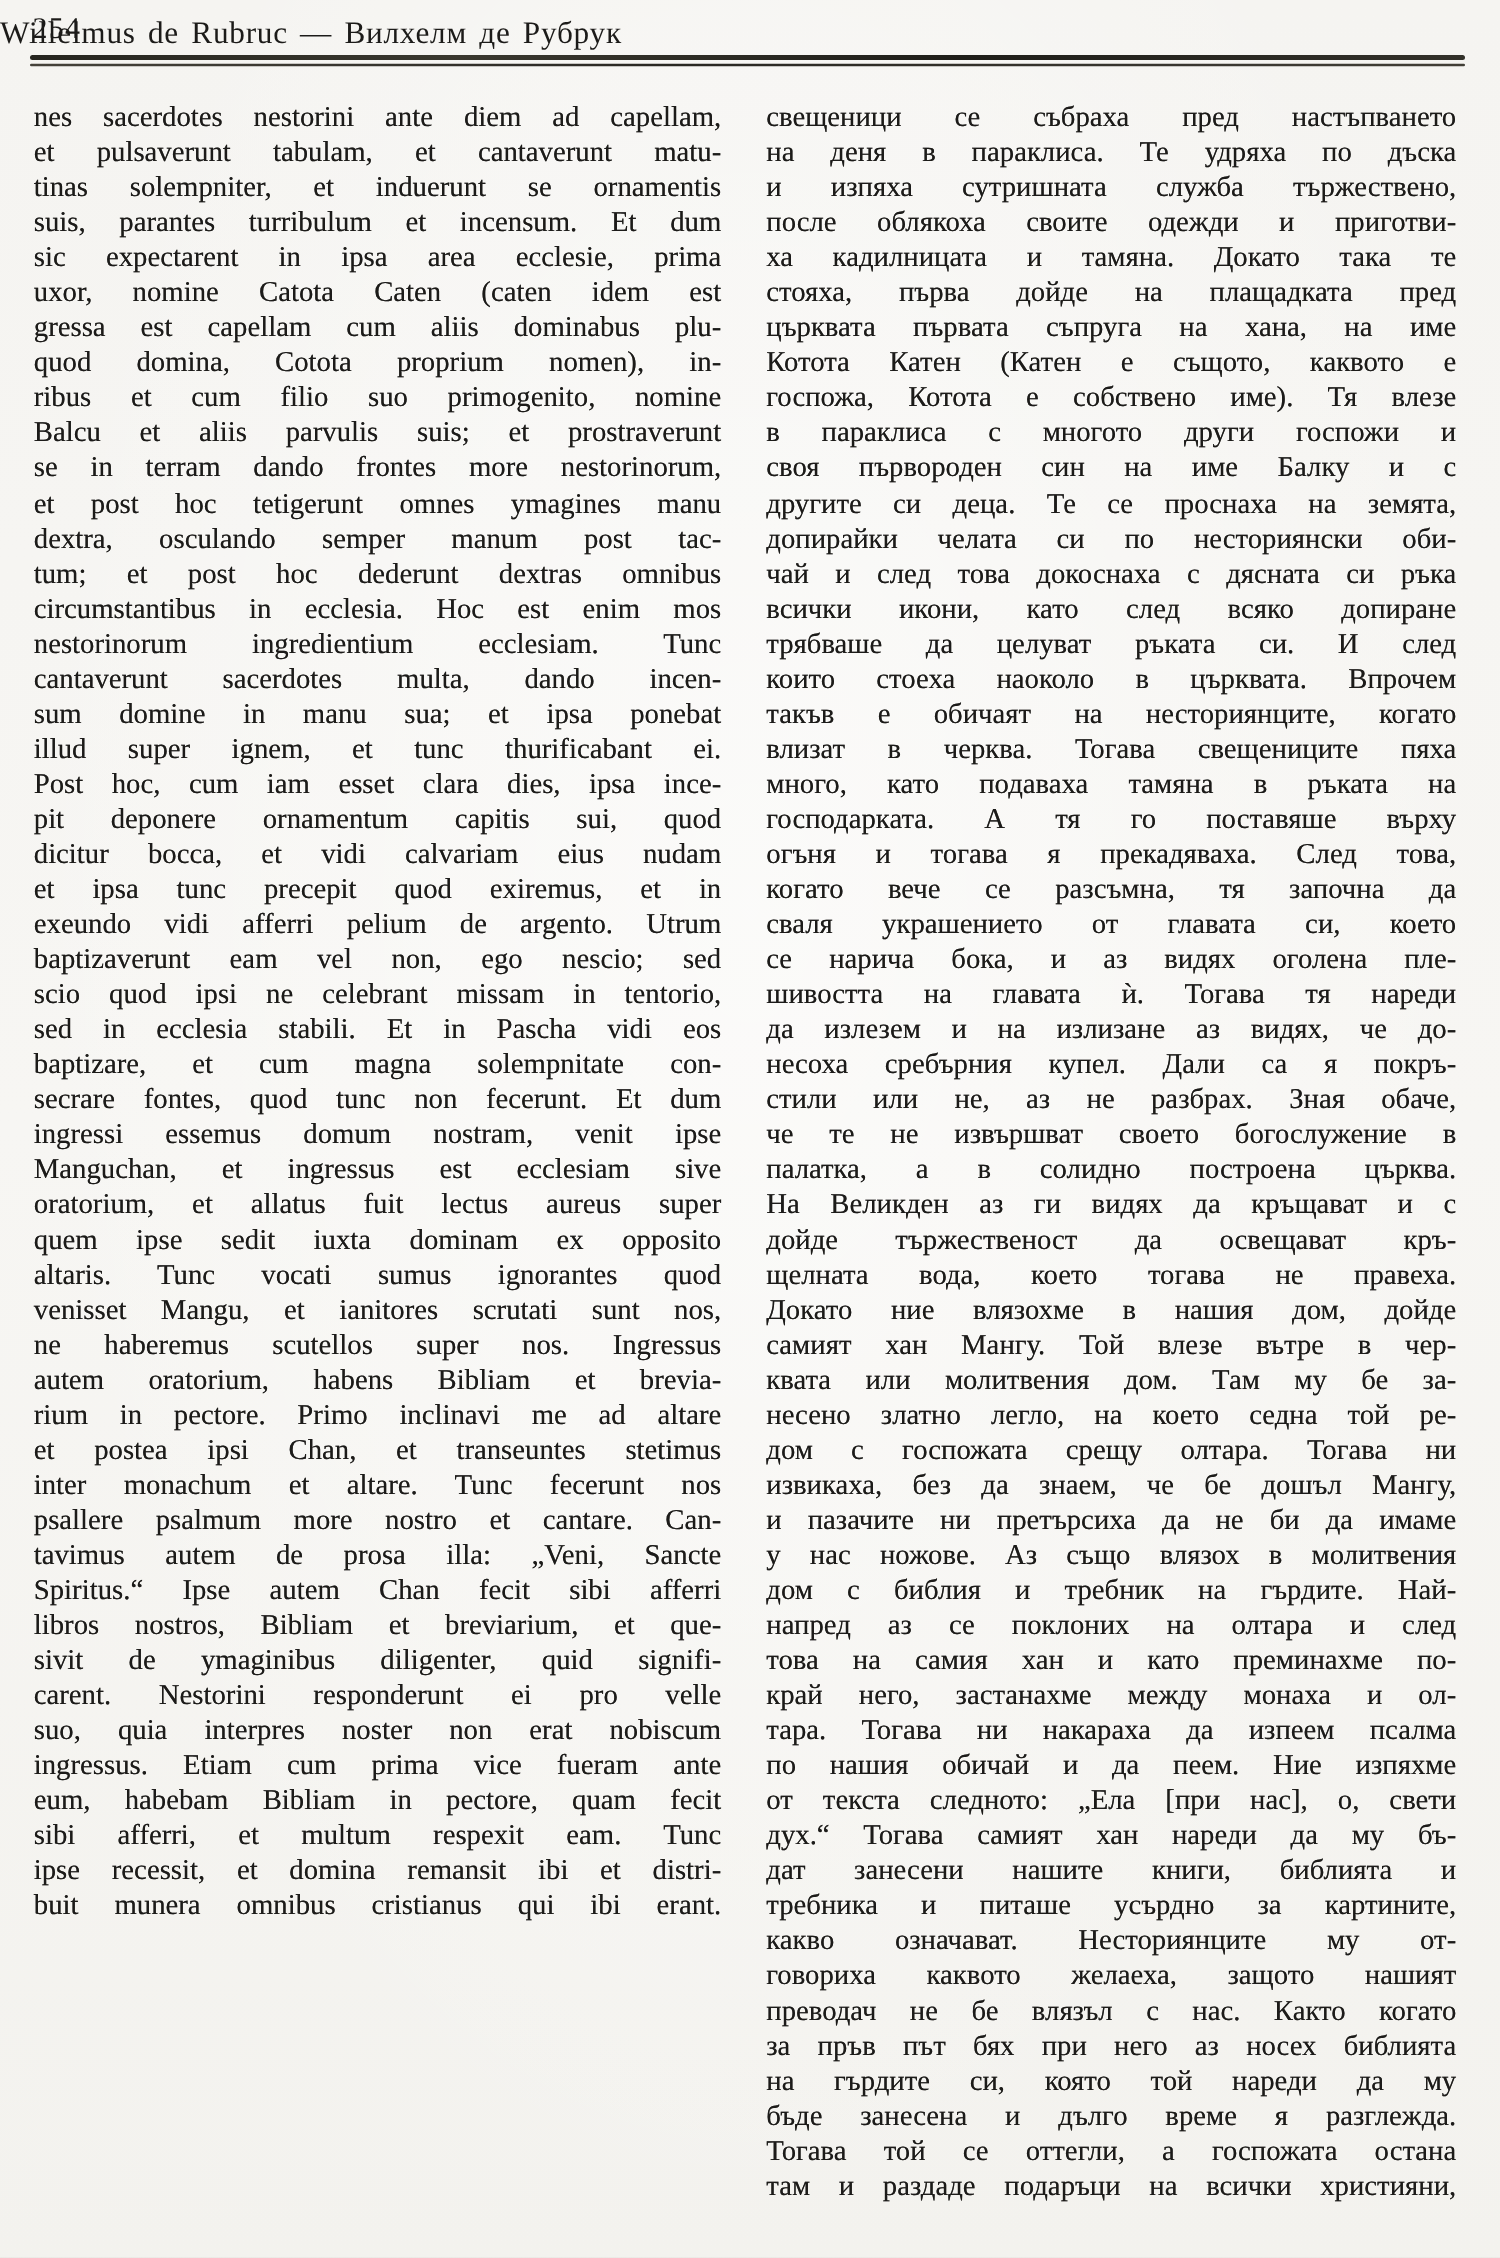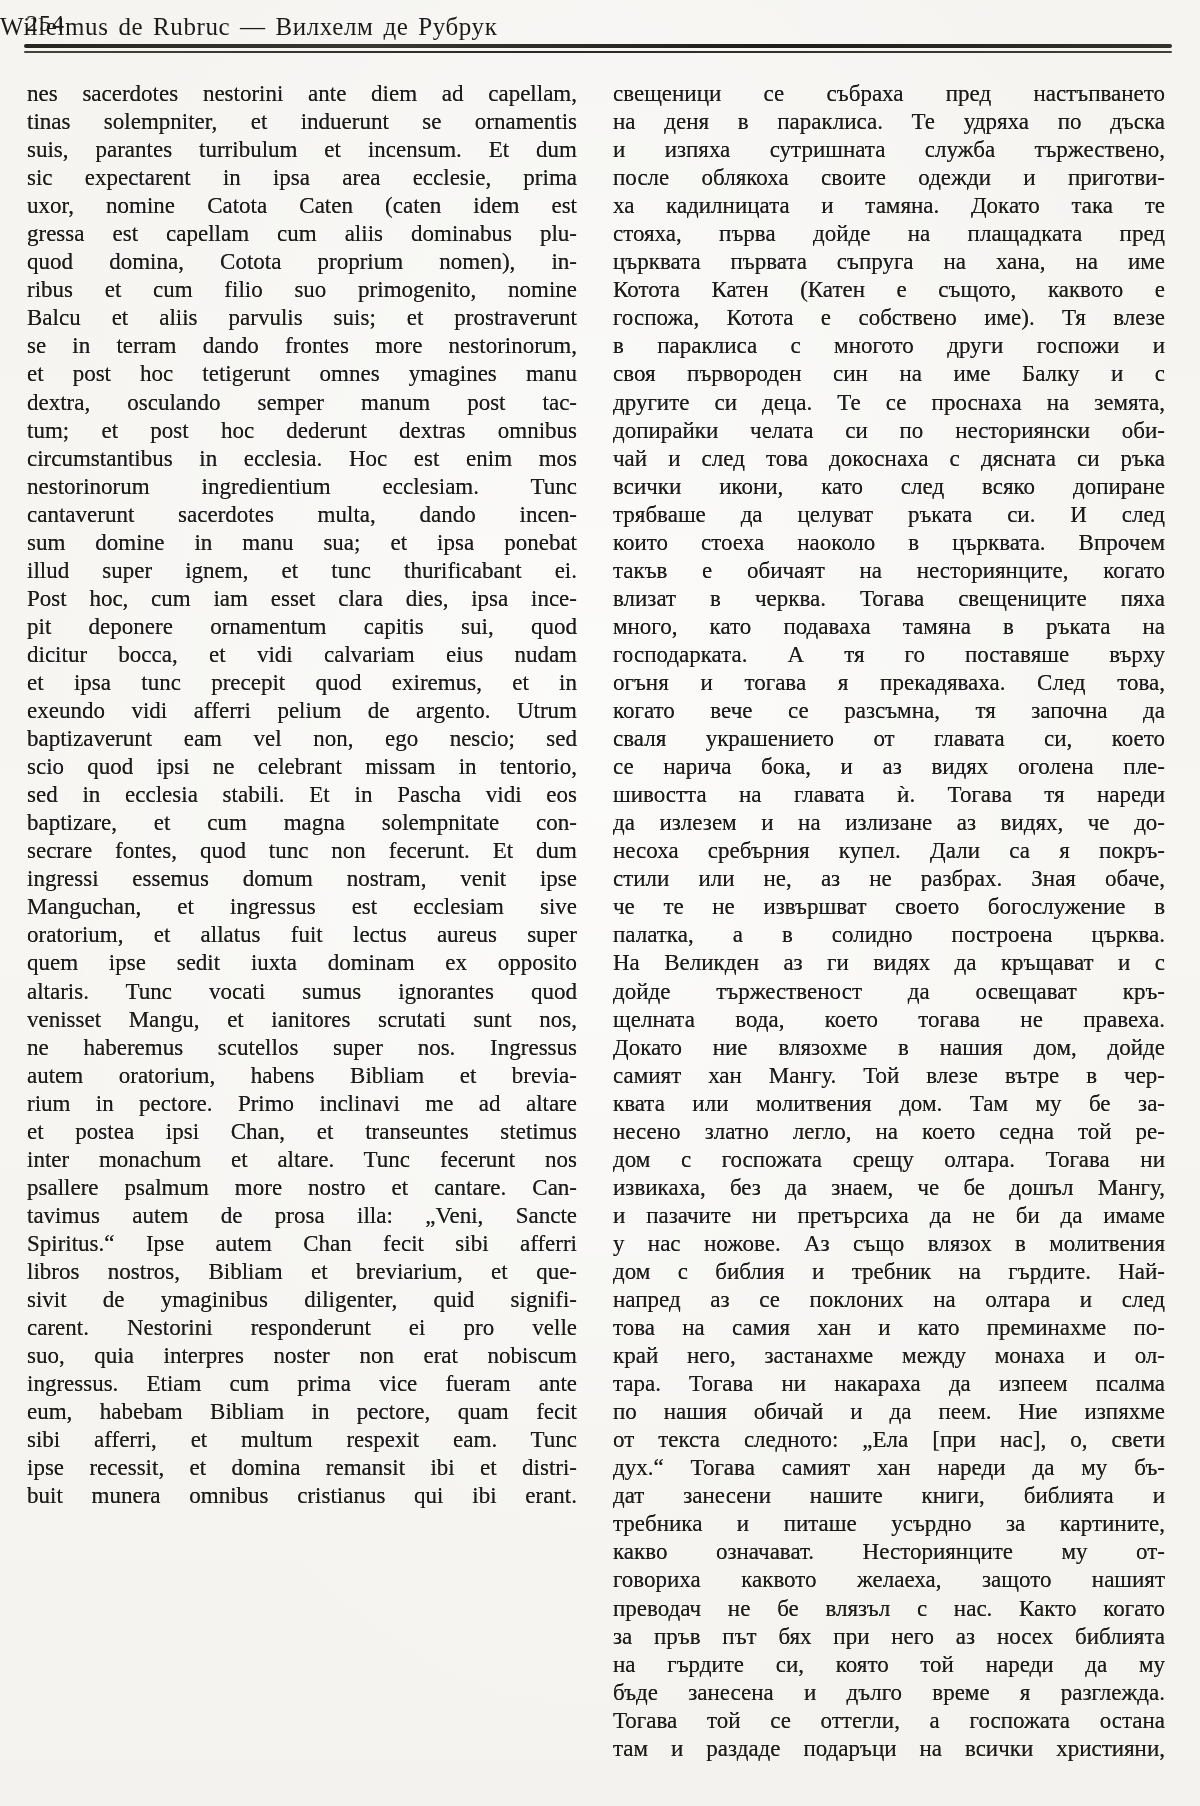--- a/index.html
+++ b/index.html
@@ -74,20 +74,21 @@
 <div class="page">
   <div class="page-number">254</div>
   <div class="header-title">Willelmus de Rubruc — Вилхелм де Рубрук</div>
   <div class="header-rule">
     <div class="r1"></div>
     <div class="r2"></div>
   </div>
 
   <div class="column column-left" lang="la">
       <div class="tline">nes sacerdotes nestorini ante diem ad capellam,</div>
+      <div class="tline">et pulsaverunt tabulam, et cantaverunt matu-</div>
       <div class="tline">tinas solempniter, et induerunt se ornamentis</div>
       <div class="tline">suis, parantes turribulum et incensum. Et dum</div>
       <div class="tline">sic expectarent in ipsa area ecclesie, prima</div>
       <div class="tline">uxor, nomine Catota Caten (caten idem est</div>
       <div class="tline">gressa est capellam cum aliis dominabus plu-</div>
       <div class="tline">quod domina, Cotota proprium nomen), in-</div>
       <div class="tline">ribus et cum filio suo primogenito, nomine</div>
       <div class="tline">Balcu et aliis parvulis suis; et prostraverunt</div>
       <div class="tline">se in terram dando frontes more nestorinorum,</div>
       <div class="tline">et post hoc tetigerunt omnes ymagines manu</div>

